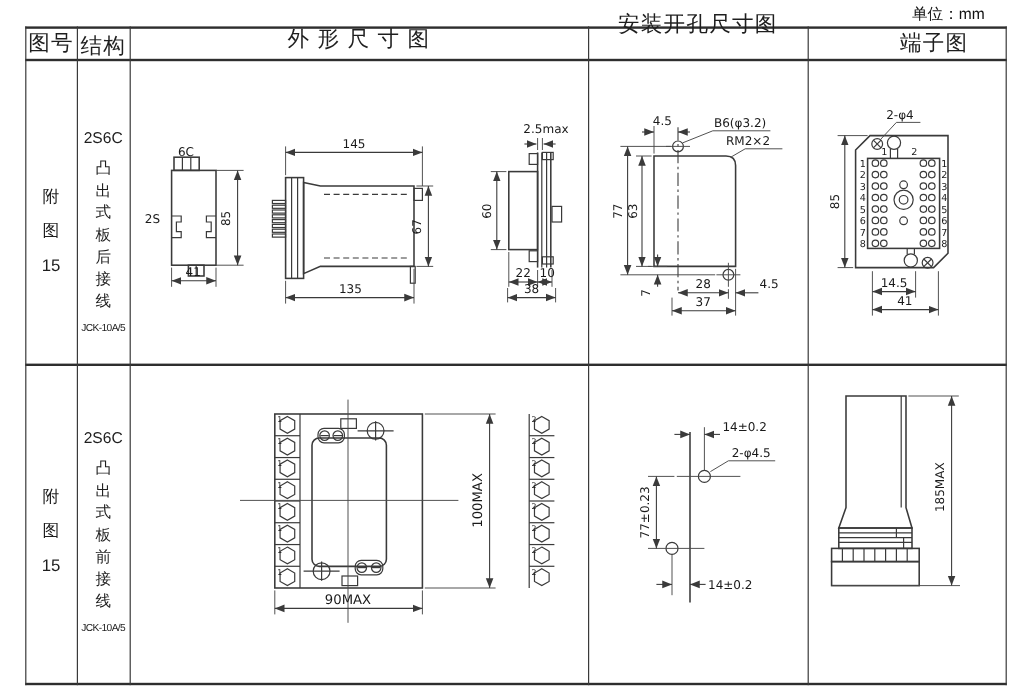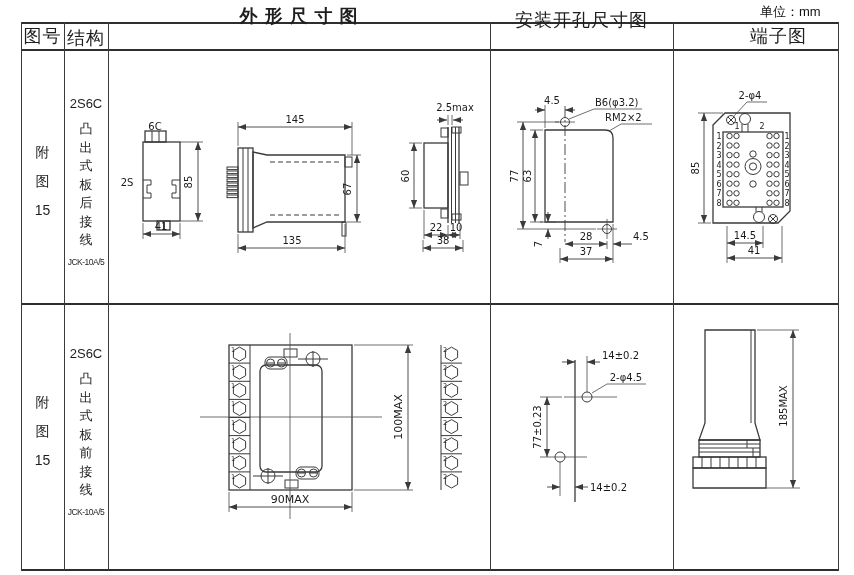--- a/index.html
+++ b/index.html
@@ -3,21 +3,21 @@
 <meta charset="utf-8">
 <style>
   html,body{margin:0;padding:0;background:#fff;}
   #page{position:relative;width:854px;height:575px;background:#fff;overflow:hidden;
         font-family:"Liberation Sans",sans-serif;color:#1e1e1e;}
   .hline{position:absolute;background:#2e2e2e;height:2px;}
   .vline{position:absolute;background:#3a3a3a;width:1px;}
   .hdr{position:absolute;display:flex;align-items:center;justify-content:center;
        font-size:18px;color:#1e1e1e;letter-spacing:1px;}
   .unit{position:absolute;top:3px;left:760px;width:86px;font-size:13px;color:#111;}
-  .vstack{position:absolute;display:flex;flex-direction:column;align-items:center;}
+  .vstack{position:absolute;display:flex;flex-direction:column;align-items:center;margin-top:11px;}
   .vstack span{display:block;text-align:center;}
   .fig{font-size:14px;}
   .mdl{font-size:13px;font-weight:500;}
   .stc{font-size:13px;}
   .code{font-size:8.5px;letter-spacing:-0.5px;white-space:nowrap;}
   svg{position:absolute;overflow:visible;}
   .ln{stroke:#3a3a3a;stroke-width:1.3;fill:none;}
   .lt{stroke:#3a3a3a;stroke-width:1;fill:none;}
   .ext{stroke:#4a4a4a;stroke-width:0.8;fill:none;}
   .dim{stroke:#3a3a3a;stroke-width:0.9;fill:none;
@@ -51,21 +51,21 @@
   <div class="hline" style="left:21px;top:569px;width:818px;"></div>
   <div class="vline" style="left:21px;top:22px;height:549px;"></div>
   <div class="vline" style="left:64px;top:22px;height:549px;"></div>
   <div class="vline" style="left:108px;top:22px;height:549px;"></div>
   <div class="vline" style="left:490px;top:22px;height:549px;"></div>
   <div class="vline" style="left:673px;top:22px;height:549px;"></div>
   <div class="vline" style="left:838px;top:22px;height:549px;"></div>
 
   <div class="hdr" style="left:21px;top:23px;width:43px;height:26px;">图号</div>
   <div class="hdr" style="left:64px;top:23px;width:44px;height:30px;">结构</div>
-  <div class="hdr" style="left:108px;top:7px;width:382px;height:18px;font-weight:bold;">外 形 尺 寸 图</div>
+  <div class="hdr" style="left:108px;top:23px;width:382px;height:18px;">外 形 尺 寸 图</div>
   <div class="hdr" style="left:490px;top:7px;width:183px;height:26px;">安装开孔尺寸图</div>
   <div class="hdr" style="left:696px;top:23px;width:165px;height:26px;">端子图</div>
 
   <div class="vstack fig" style="left:21px;top:144px;width:43px;gap:11px;">
     <span>附</span>
     <span>图</span>
     <span>15</span>
   </div>
   <div class="vstack" style="left:64px;top:96px;width:44px;">
     <span class="mdl">2S6C</span>

